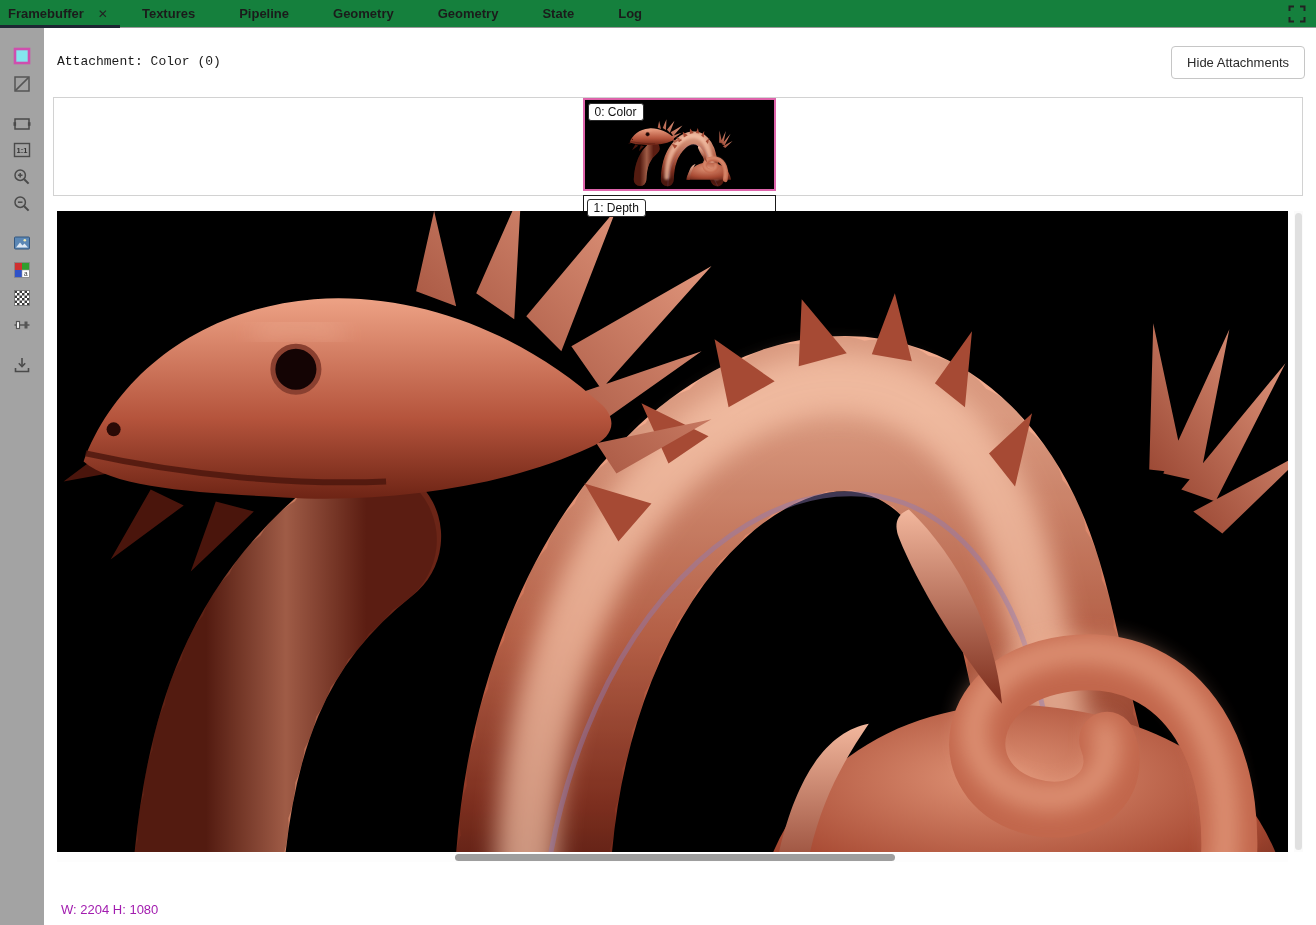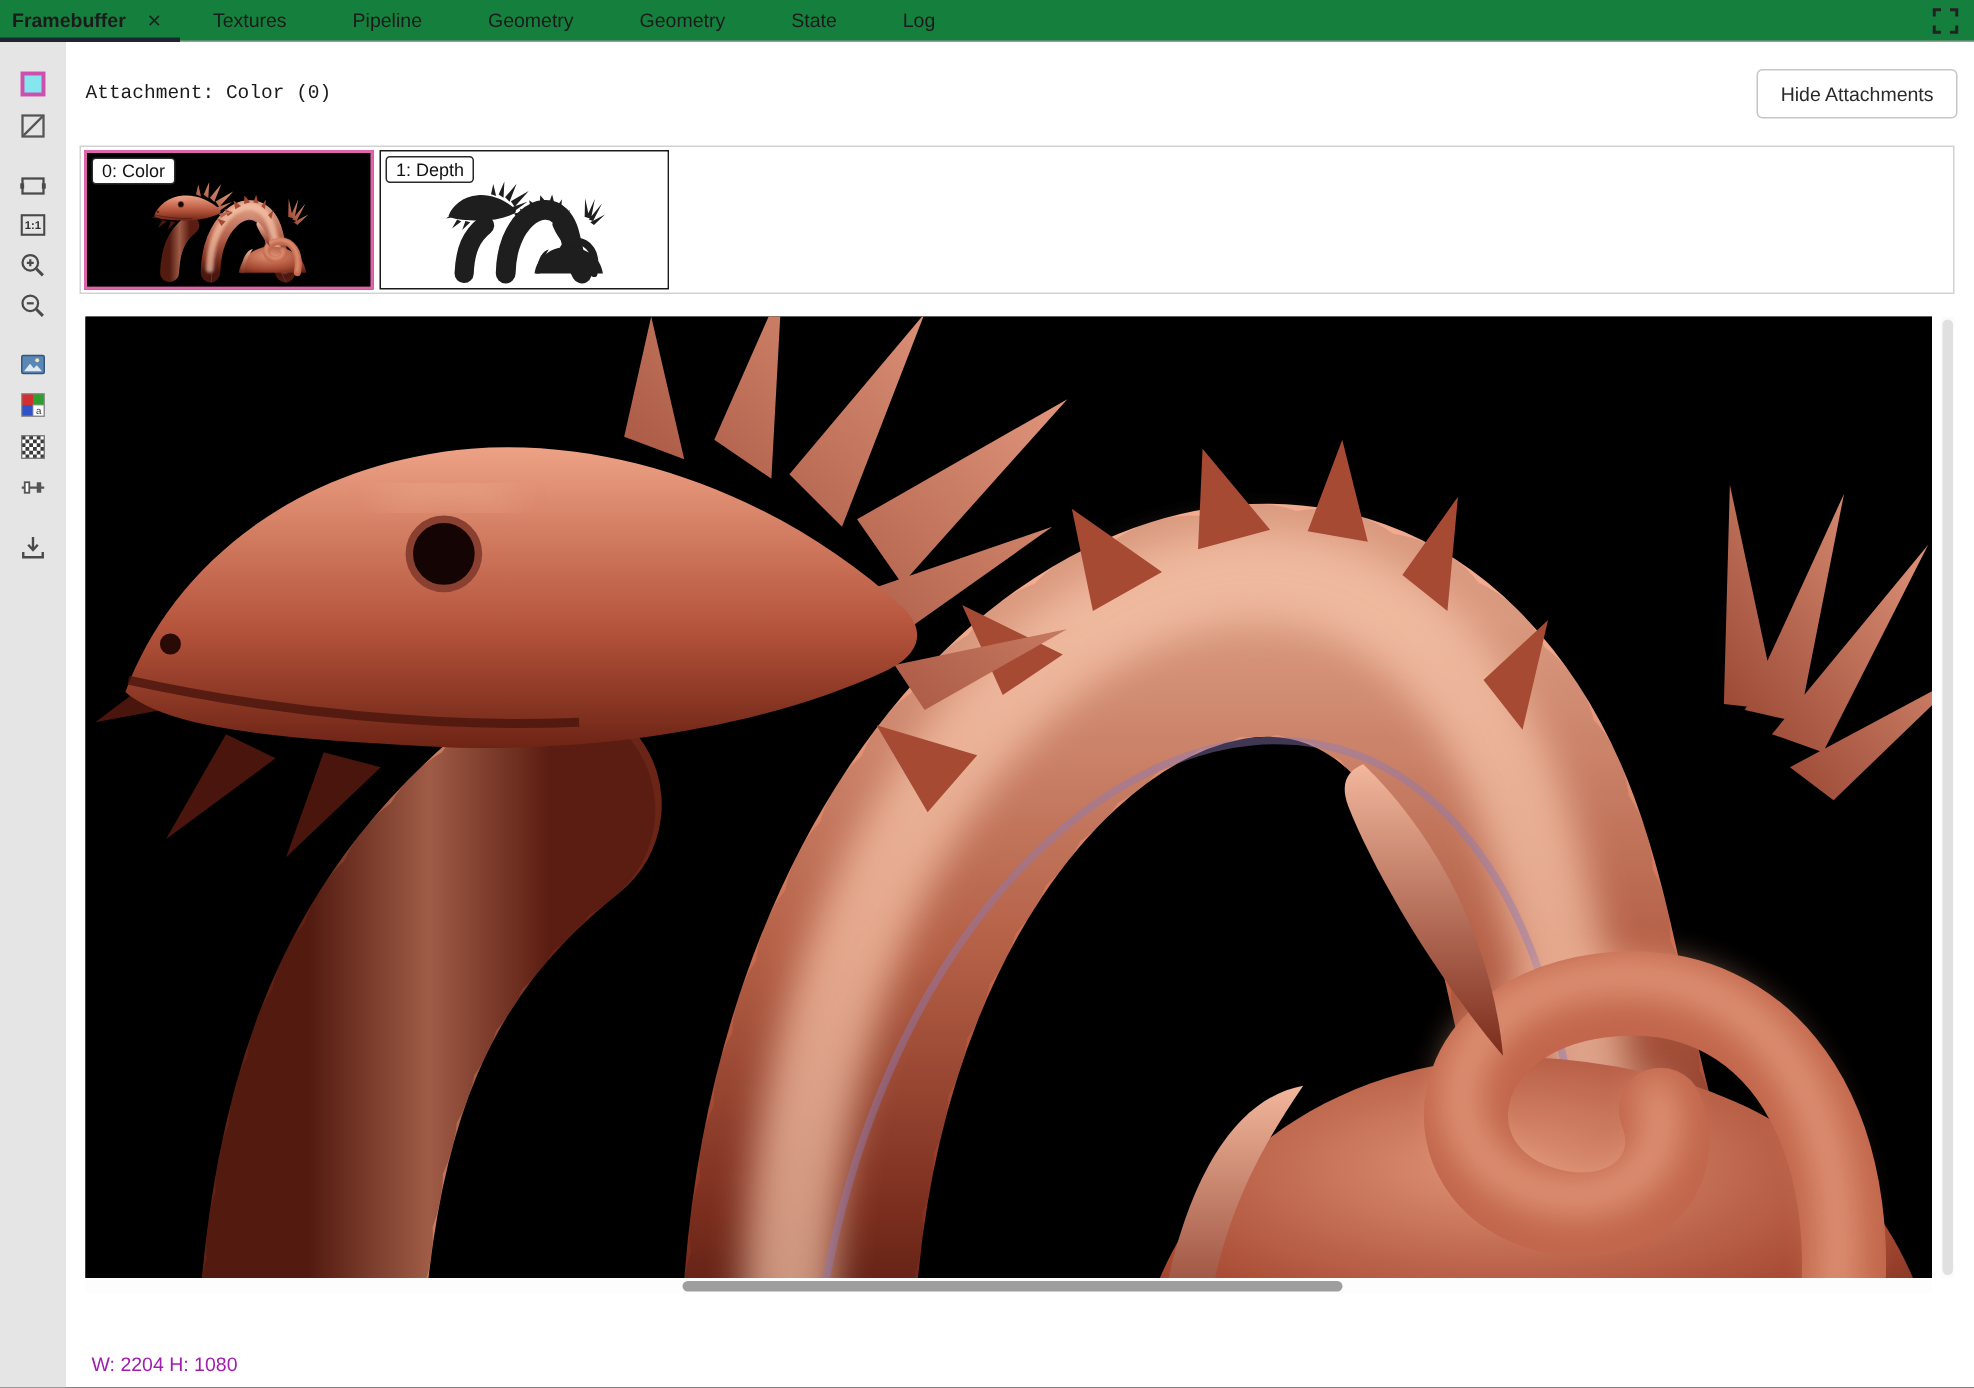--- a/index.html
+++ b/index.html
@@ -4,38 +4,38 @@
 <style>
   html,body{margin:0;padding:0;}
   body{
     width:1316px;height:925px;position:relative;overflow:hidden;
     background:#ffffff;color:#1a1a1a;
     font-family:"Liberation Sans","DejaVu Sans",sans-serif;
   }
   
   .tabbar{position:absolute;left:0;top:0;right:0;height:28px;display:flex;align-items:stretch;
           background:#15803d;border-bottom:1px solid #9a9a9a;box-sizing:border-box;}
-  .tab{display:flex;align-items:center;padding:0 22px;font-size:13px;color:#1b1b1b;position:relative;white-space:nowrap;}
+  .tab{display:flex;align-items:center;padding:0 22px;font-size:13px;color:#1b1b1b;position:relative;white-space:nowrap;font-weight:bold;}
   .tab.active{font-weight:bold;padding:0 12px 0 8px;}
   .tab.active::after{content:"";position:absolute;left:0;right:0;bottom:-1px;height:3px;background:#1c2633;}
   .tab-close{margin-left:14px;font-size:12px;font-weight:normal;color:#222;cursor:default;}
   .fullscreen-btn{margin-left:auto;align-self:center;margin-right:10px;width:18px;height:18px;}
   
-  .toolbar{position:absolute;left:0;top:28px;width:44px;bottom:0;background:#e5e5e5;}
+  .toolbar{position:absolute;left:0;top:28px;width:44px;bottom:0;background:#a3a3a3;}
   .tbtn{position:absolute;left:10px;width:24px;height:24px;display:flex;align-items:center;justify-content:center;}
   .tbtn svg{display:block;}
   .t1{top:16px}.t2{top:44px}.t3{top:84px}.t4{top:110px}.t5{top:137px}.t6{top:164px}
   .t7{top:203px}.t8{top:230px}.t9{top:258px}.t10{top:285px}.t11{top:325px}
   
   .attach-label{position:absolute;left:57px;top:54px;font-size:13px;color:#1a1a1a;font-family:Liberation Mono, monospace;}
   .hide-btn{position:absolute;right:11px;top:46px;height:33px;padding:13px 15px;font-size:13px;color:#2a2a2a;
             background:#fff;border:1px solid #c6c6c6;border-radius:4px;display:flex;align-items:center;box-sizing:border-box;}
   
   .strip{position:absolute;left:53px;right:13px;top:97px;height:99px;border:1px solid #d2d2d2;background:#fff;
-         box-sizing:border-box;display:flex;align-items:center;padding-left:2px;gap:4px;}
+         box-sizing:border-box;display:flex;align-items:center;padding-left:2px;gap:4px;flex-direction:column;}
   .thumb{width:193px;height:93px;position:relative;box-sizing:border-box;flex:0 0 auto;}
   .thumb.sel{border:2px solid #de64ab;background:#000;}
   .thumb.depth{border:1px solid #1a1a1a;background:#fff;}
   .thumb svg{display:block;width:100%;height:100%;}
   .thumb-tag{position:absolute;top:3px;left:3px;background:#fff;border:1px solid #2a2a2a;border-radius:3px;
              padding:1px 6px;font-size:12px;color:#111;z-index:2;}
   
   .viewer{position:absolute;left:57px;top:211px;width:1231px;height:641px;background:#000;}
   .viewer svg{display:block;width:100%;height:100%;}
   .hscroll{position:absolute;left:57px;top:853px;width:1231px;height:9px;background:#fdfdfd;}

